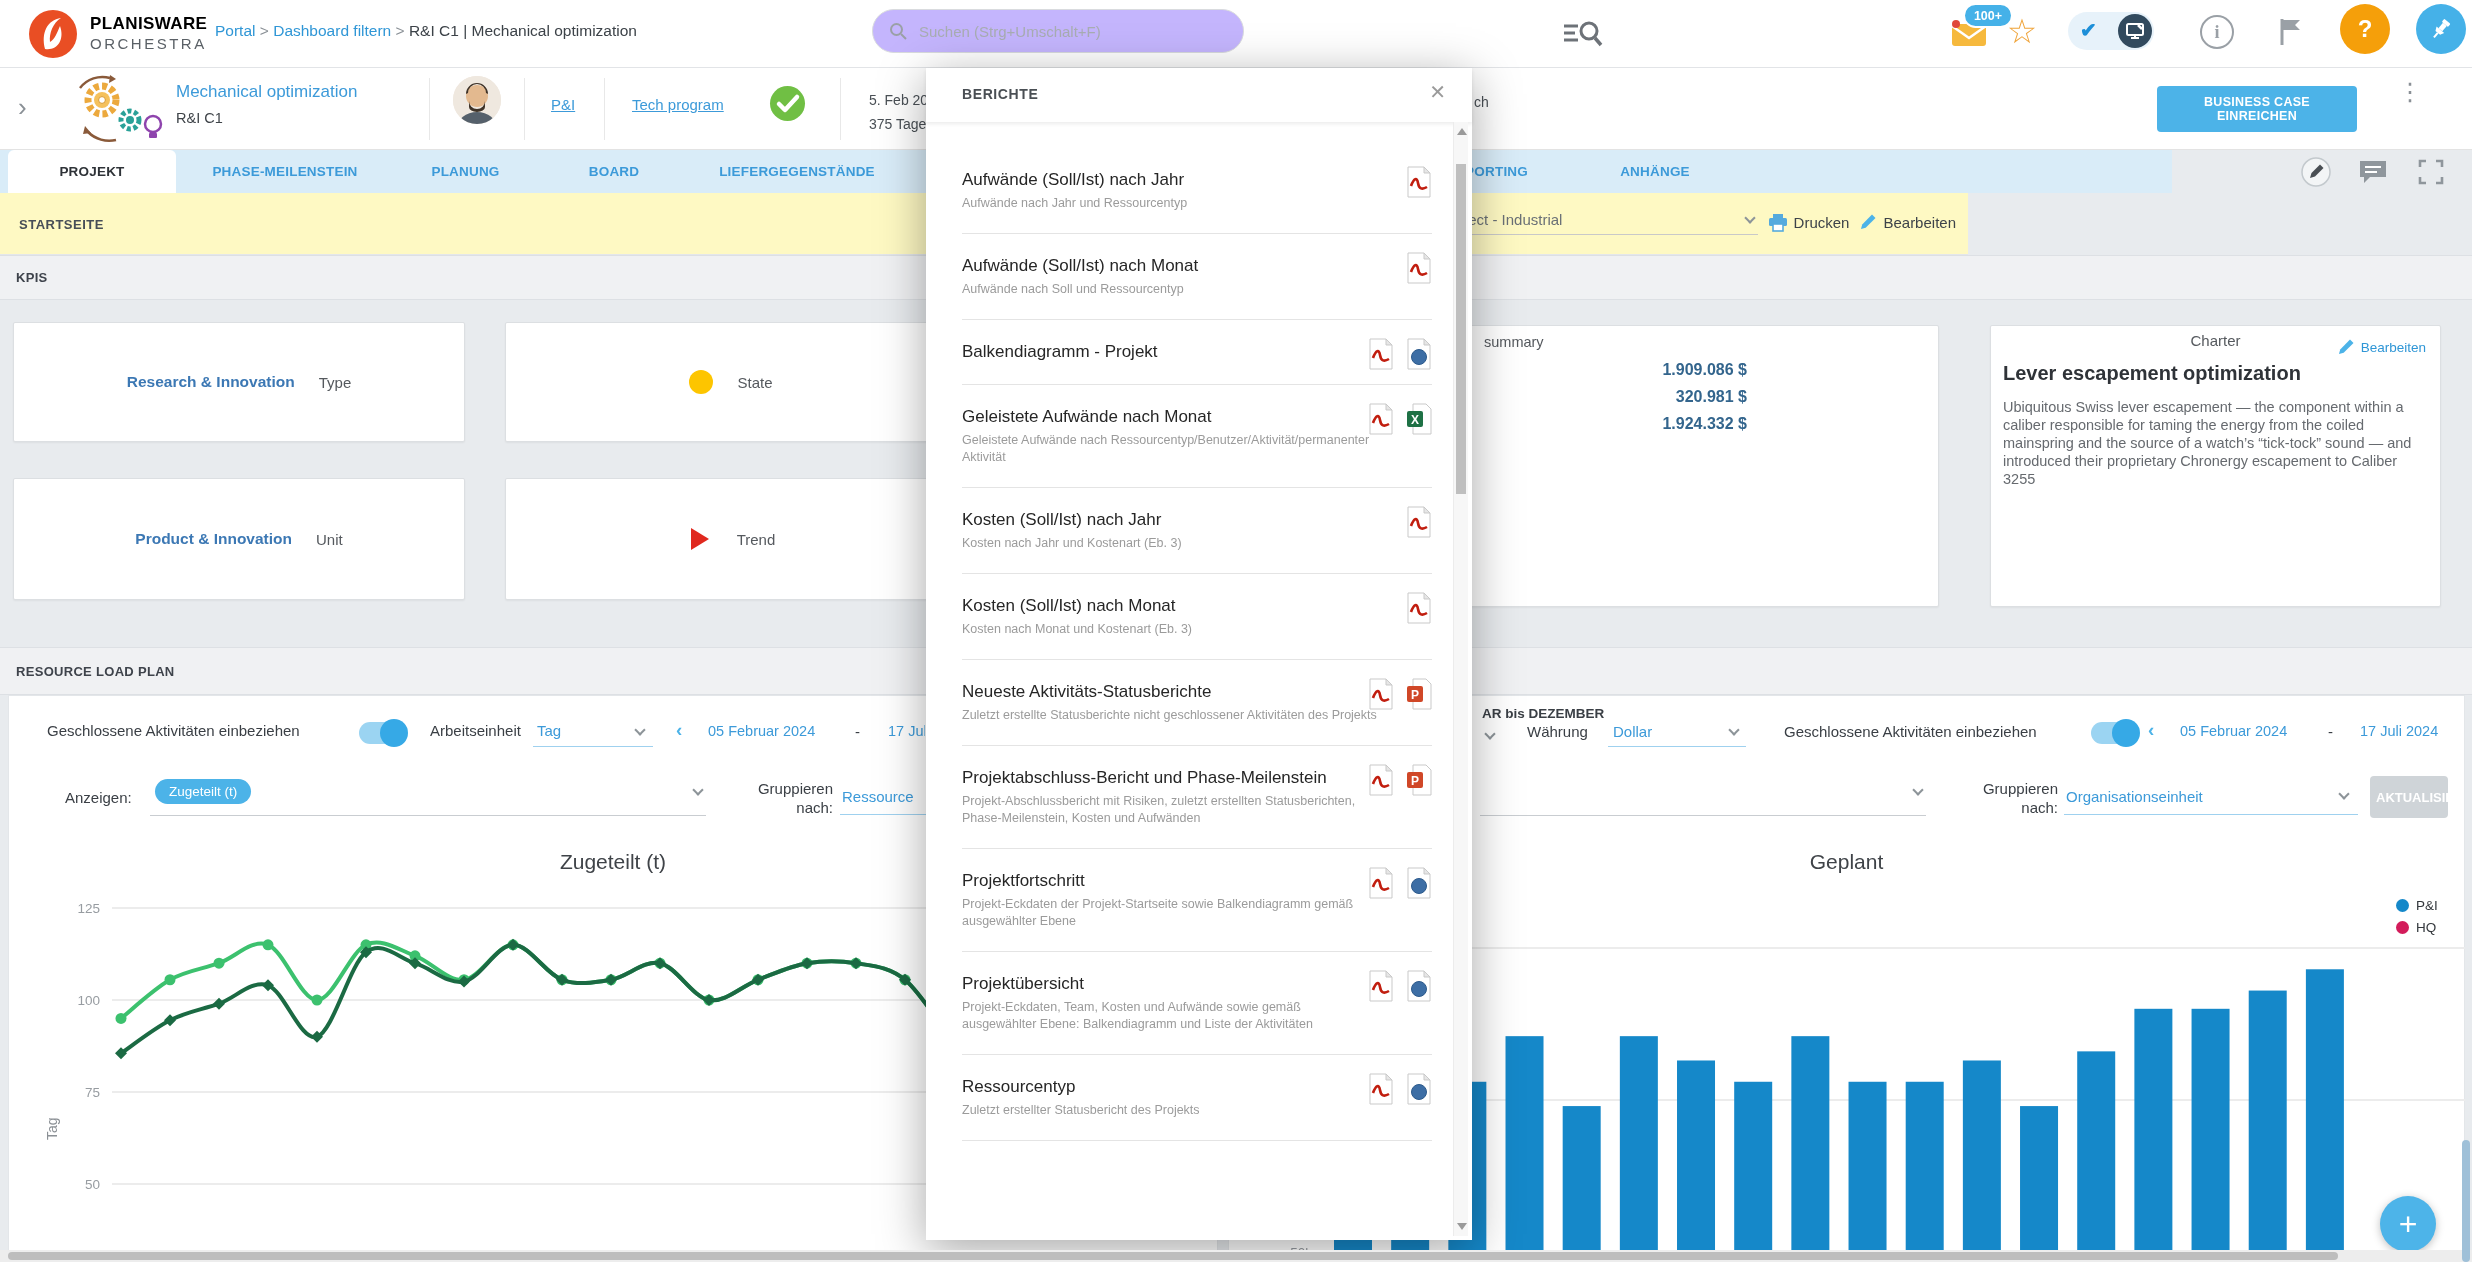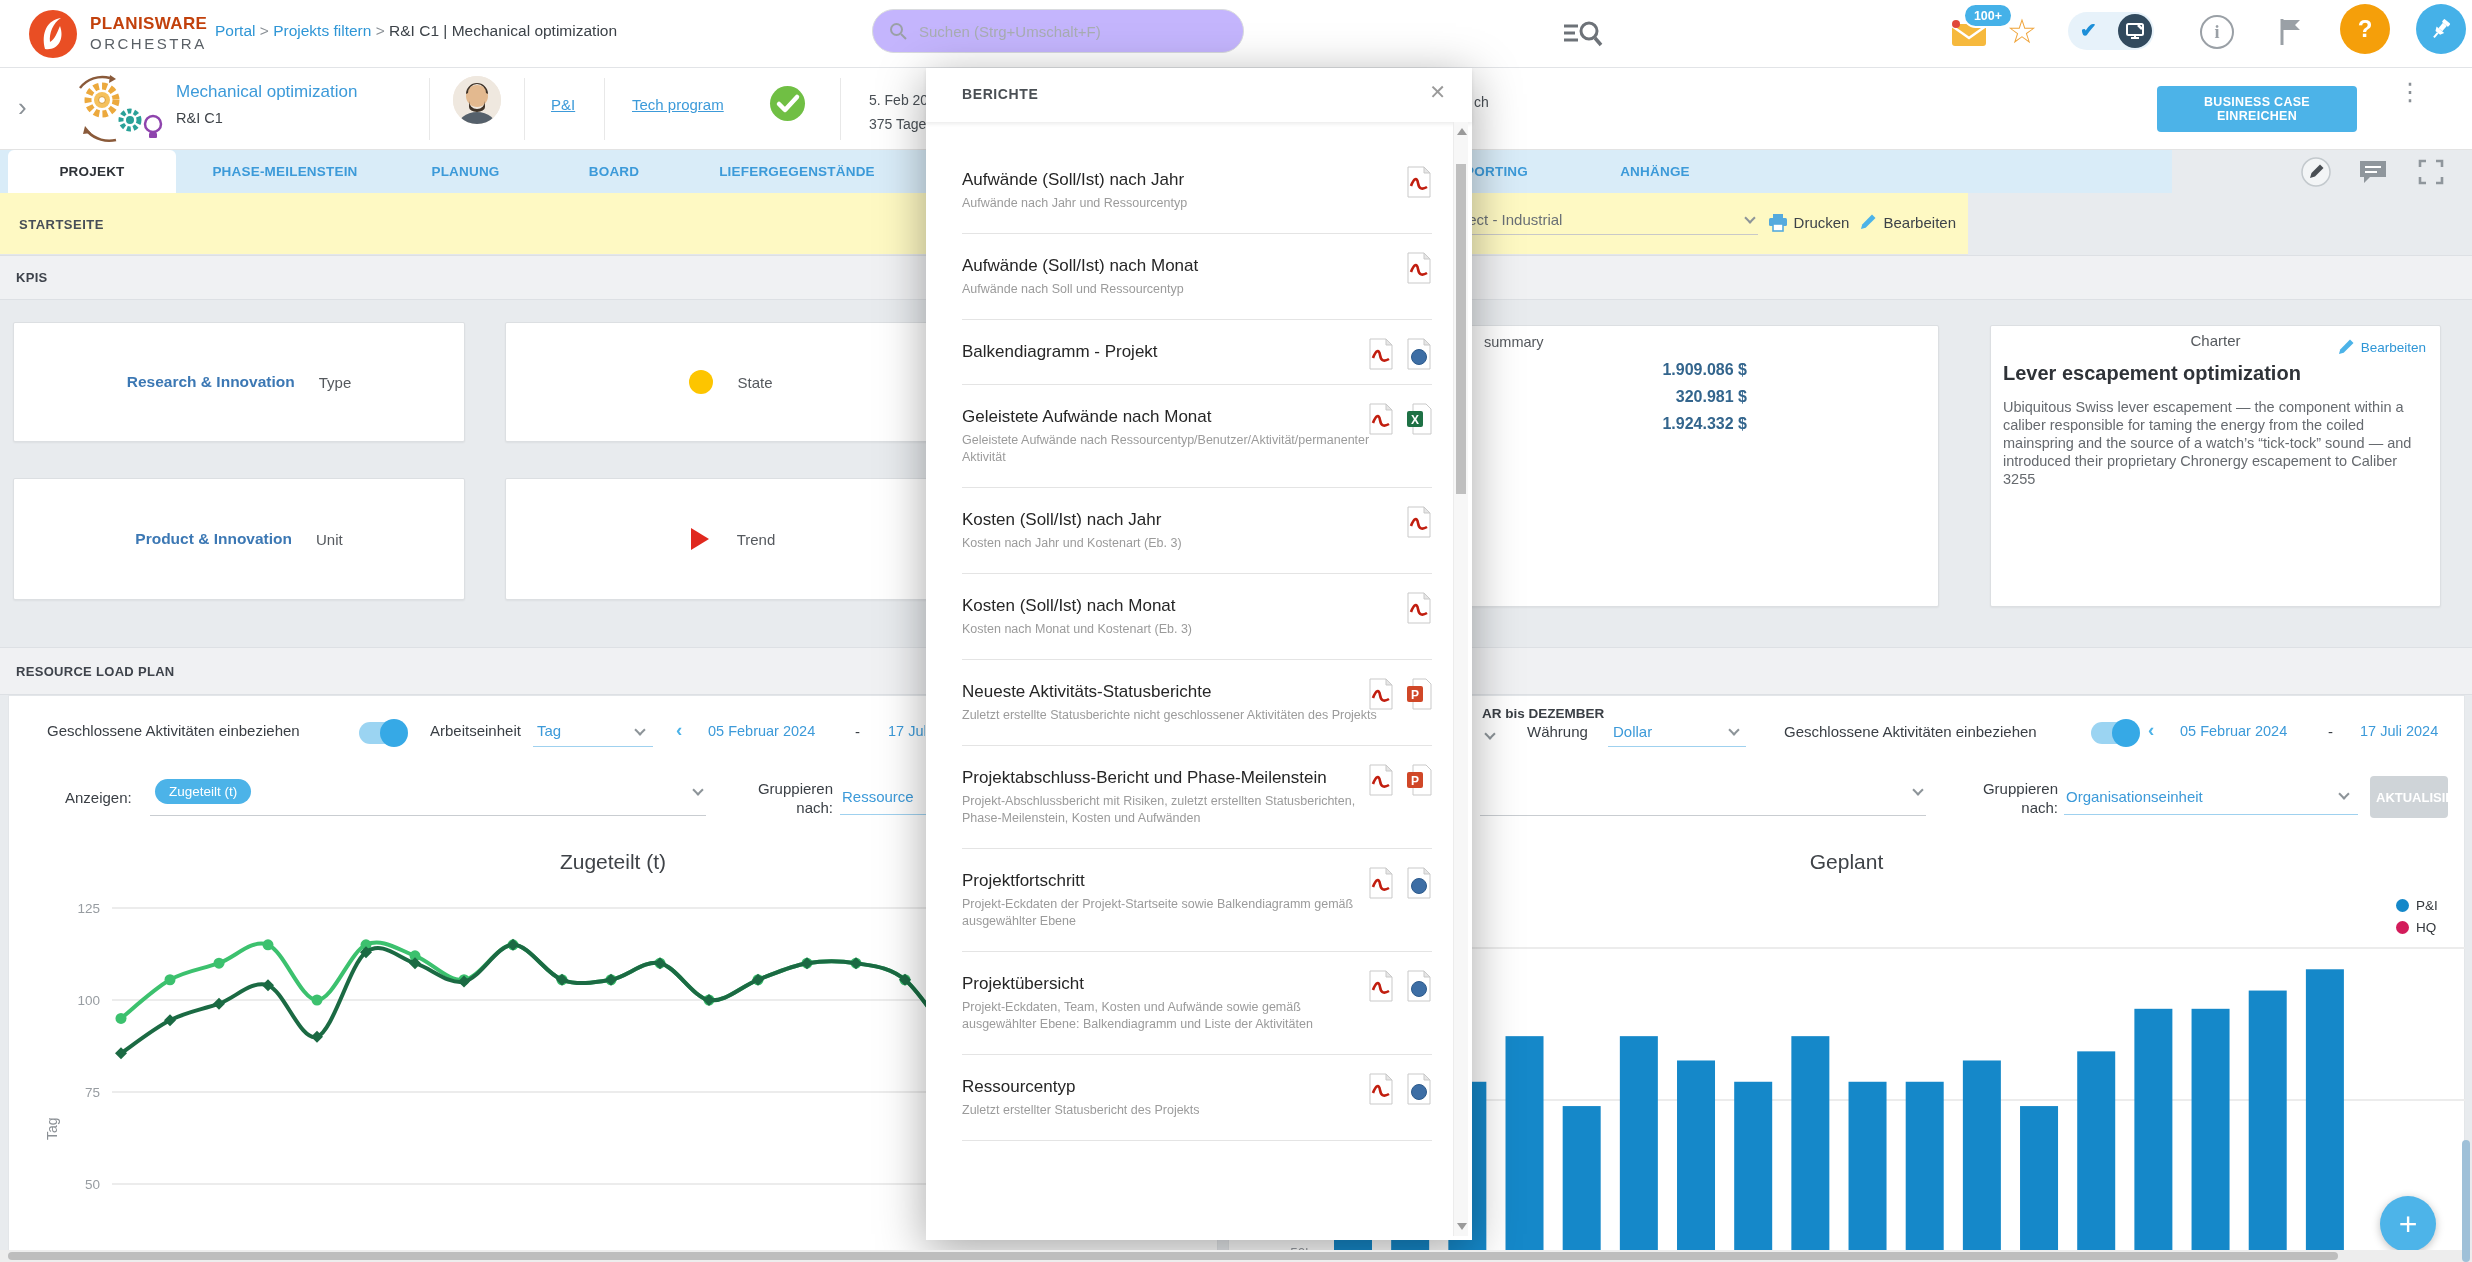--- a/index.html
+++ b/index.html
@@ -5,21 +5,21 @@
   html,body{margin:0;padding:0;background:#dfe3e6;}
   *{box-sizing:border-box;}
   .screen{position:relative;width:2472px;height:1262px;overflow:hidden;background:#e8ebee;
     font-family:"Liberation Sans",sans-serif;color:#333;}
   .abs{position:absolute;}
 
   
   .topbar{position:absolute;left:0;top:0;width:2472px;height:68px;background:#fff;border-bottom:1px solid #e2e4e7;z-index:10;}
   .logo{position:absolute;left:28px;top:9px;width:50px;height:50px;}
   .brand{position:absolute;left:90px;top:14px;line-height:20px;}
-  .brand .b1{font-size:17px;font-weight:bold;color:#c2410c;letter-spacing:.4px;}
+  .brand .b1{font-size:17px;font-weight:bold;color:#000000;letter-spacing:.4px;}
   .brand .b2{font-size:15px;color:#5a6066;letter-spacing:2.5px;}
   .crumb{position:absolute;top:22px;font-size:15.5px;}
   .crumb a{color:#2f96d6;text-decoration:none;}
   .crumb .sep{color:#8a9096;}
   .crumb .cur{color:#3c4248;}
   .search{position:absolute;left:872px;top:9px;width:372px;height:44px;border:1px solid #d9dbde;border-radius:22px;background:#c4b5fd;display:flex;align-items:center;padding:0 16px;gap:10px;}
   .search input{border:none;outline:none;font-size:15px;color:#555;width:300px;background:transparent;font-family:"Liberation Sans",sans-serif;}
   .search input::placeholder{color:#a8adb2;}
   .advsearch{position:absolute;left:1562px;top:18px;width:42px;height:32px;}
   .hicon{position:absolute;display:flex;align-items:center;justify-content:center;}
@@ -135,21 +135,21 @@
         <path d="M33 9 C19 11 13 24 17 40 C29 42 37 31 32 17 C29 24 27 30 22 33 C21 24 25 14 33 9 Z" fill="#fff"></path>
       </svg>
     </div>
     <div class="brand">
       <div class="b1">PLANISWARE</div>
       <div class="b2">ORCHESTRA</div>
     </div>
     <div class="crumb" style="left:215px;">
       <a href="#">Portal</a>
       <span class="sep">&gt;</span>
-      <a href="#">Projekts filtern</a>
+      <a href="#">Dashboard filtern</a>
       <span class="sep">&gt;</span>
       <span class="cur">R&amp;I C1 | Mechanical optimization</span>
     </div>
     <div class="search">
       <svg width="18" height="18" viewBox="0 0 18 18">
           <circle cx="7.5" cy="7.5" r="5.5" fill="none" stroke="#9aa0a6" stroke-width="2"></circle>
           <line x1="12" y1="12" x2="17" y2="17" stroke="#9aa0a6" stroke-width="2"></line>
         </svg>
       <input type="text" placeholder="Suchen (Strg+Umschalt+F)" style="">
     </div>

